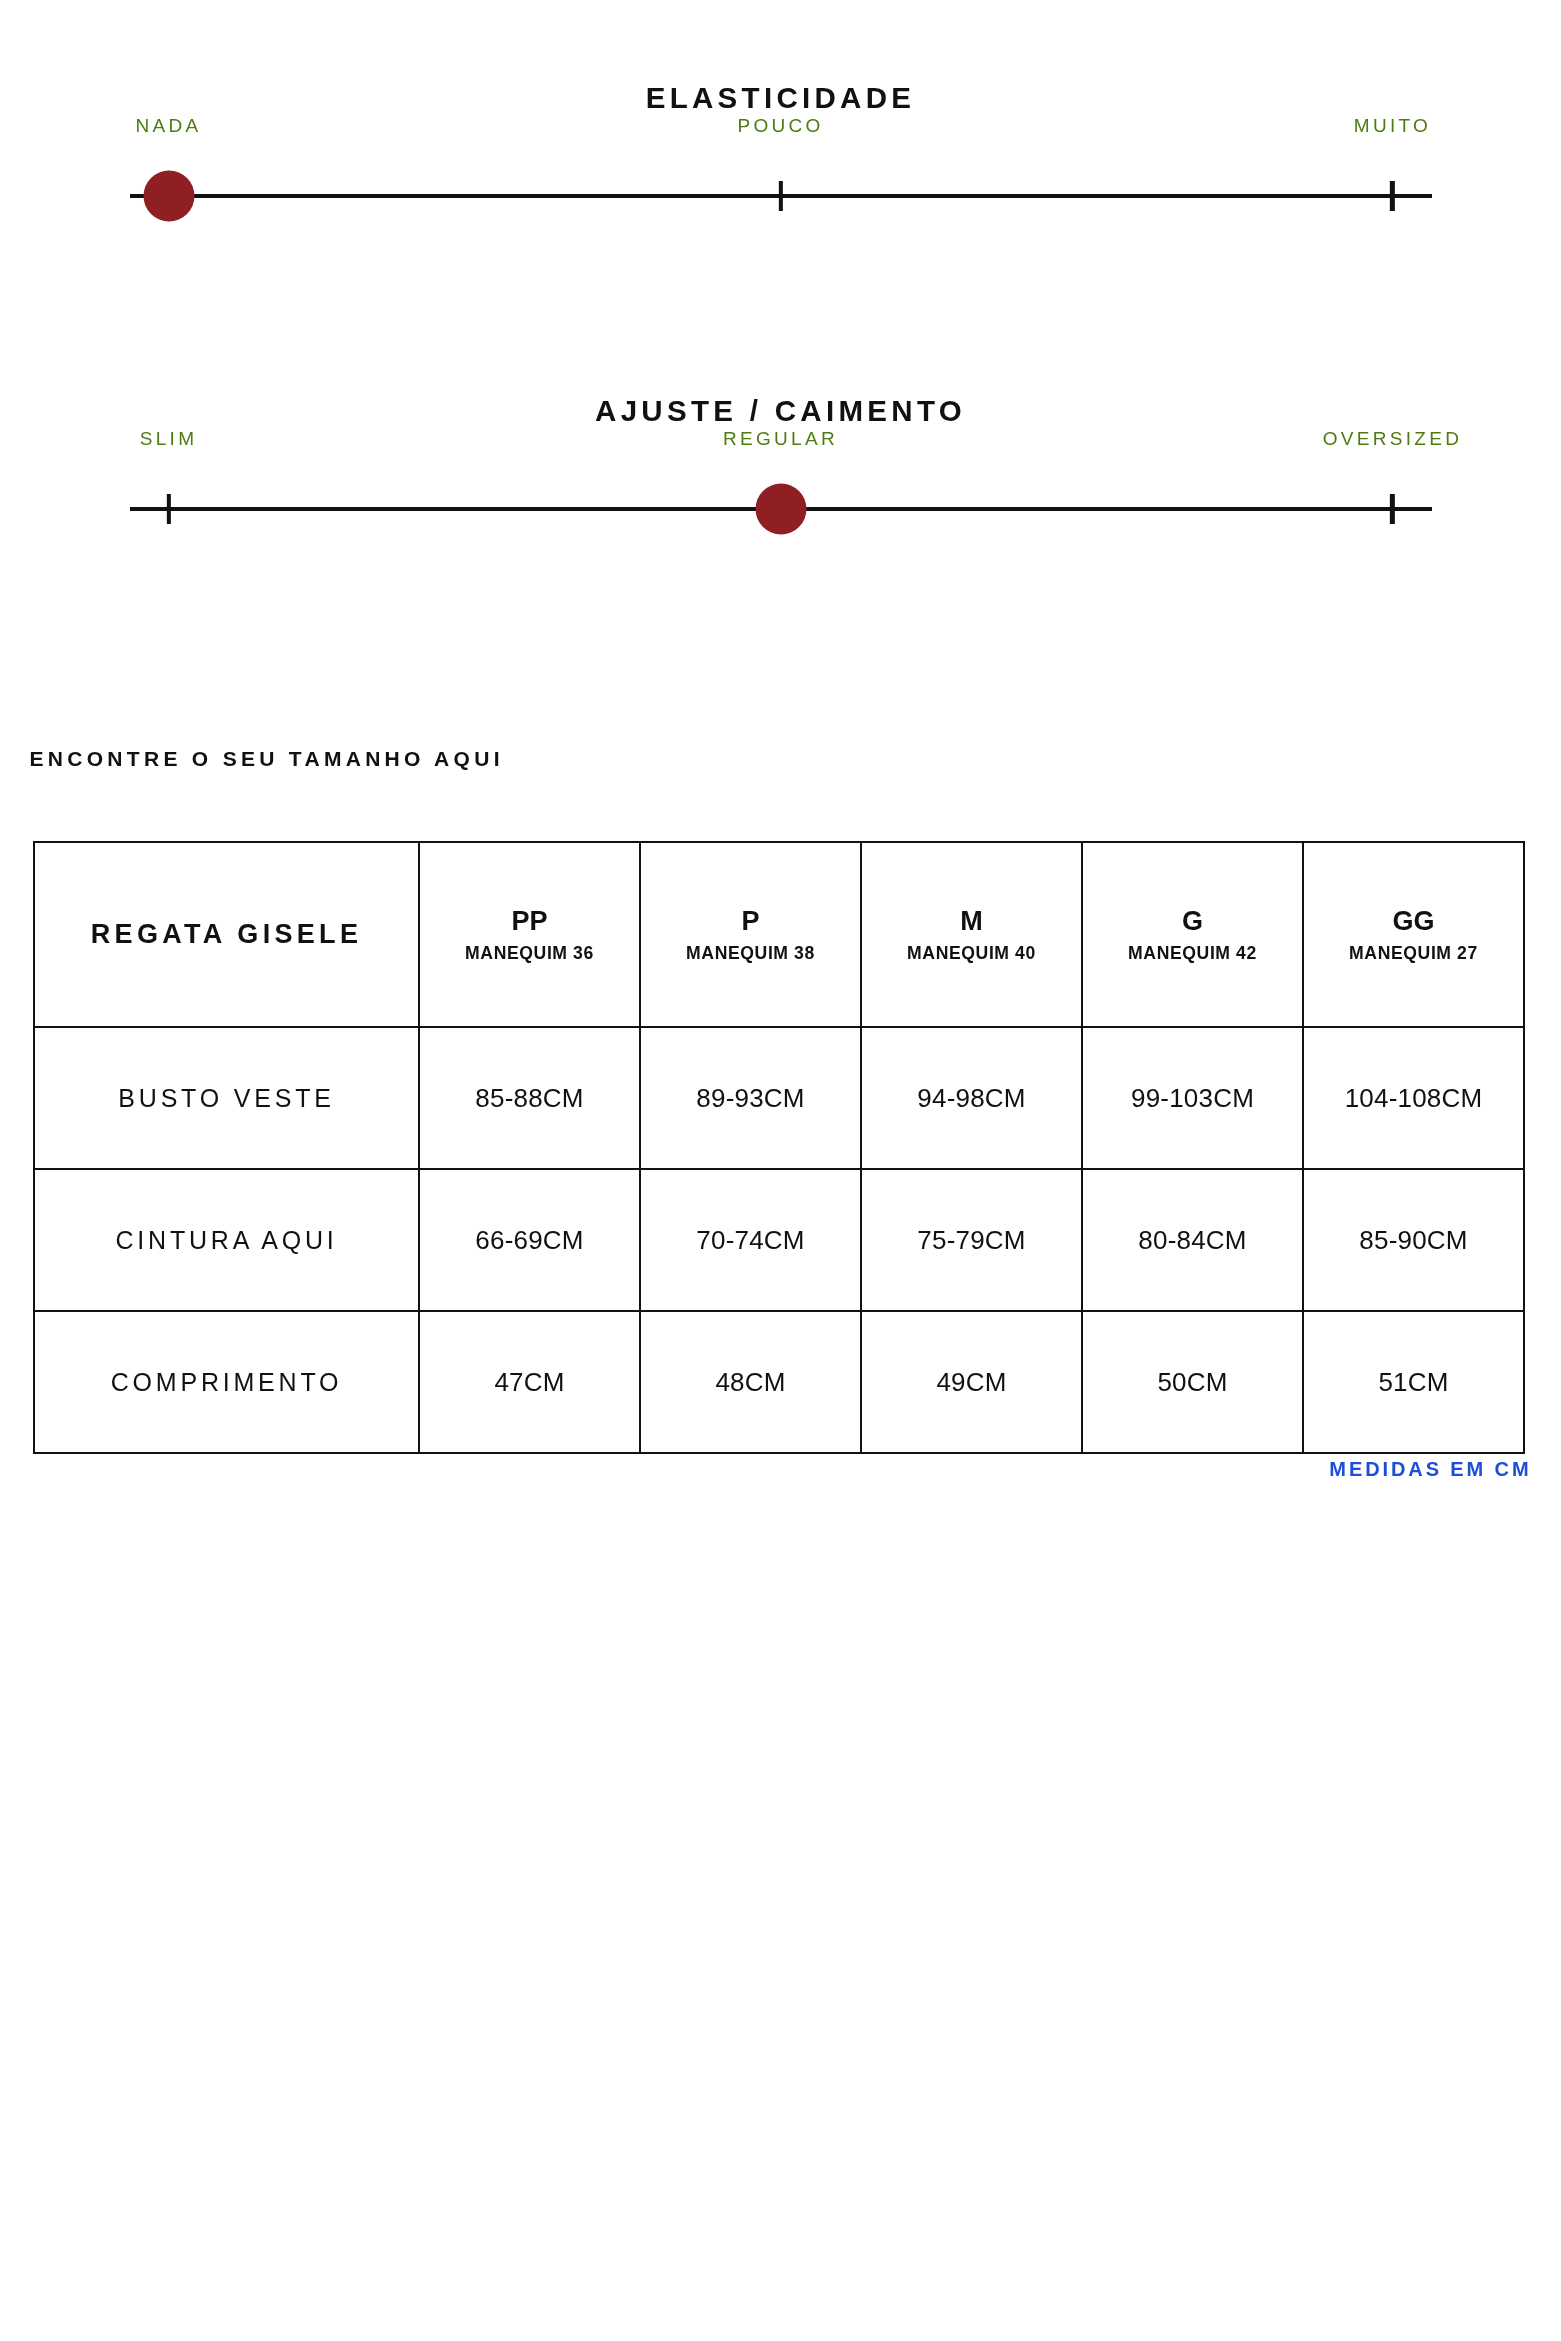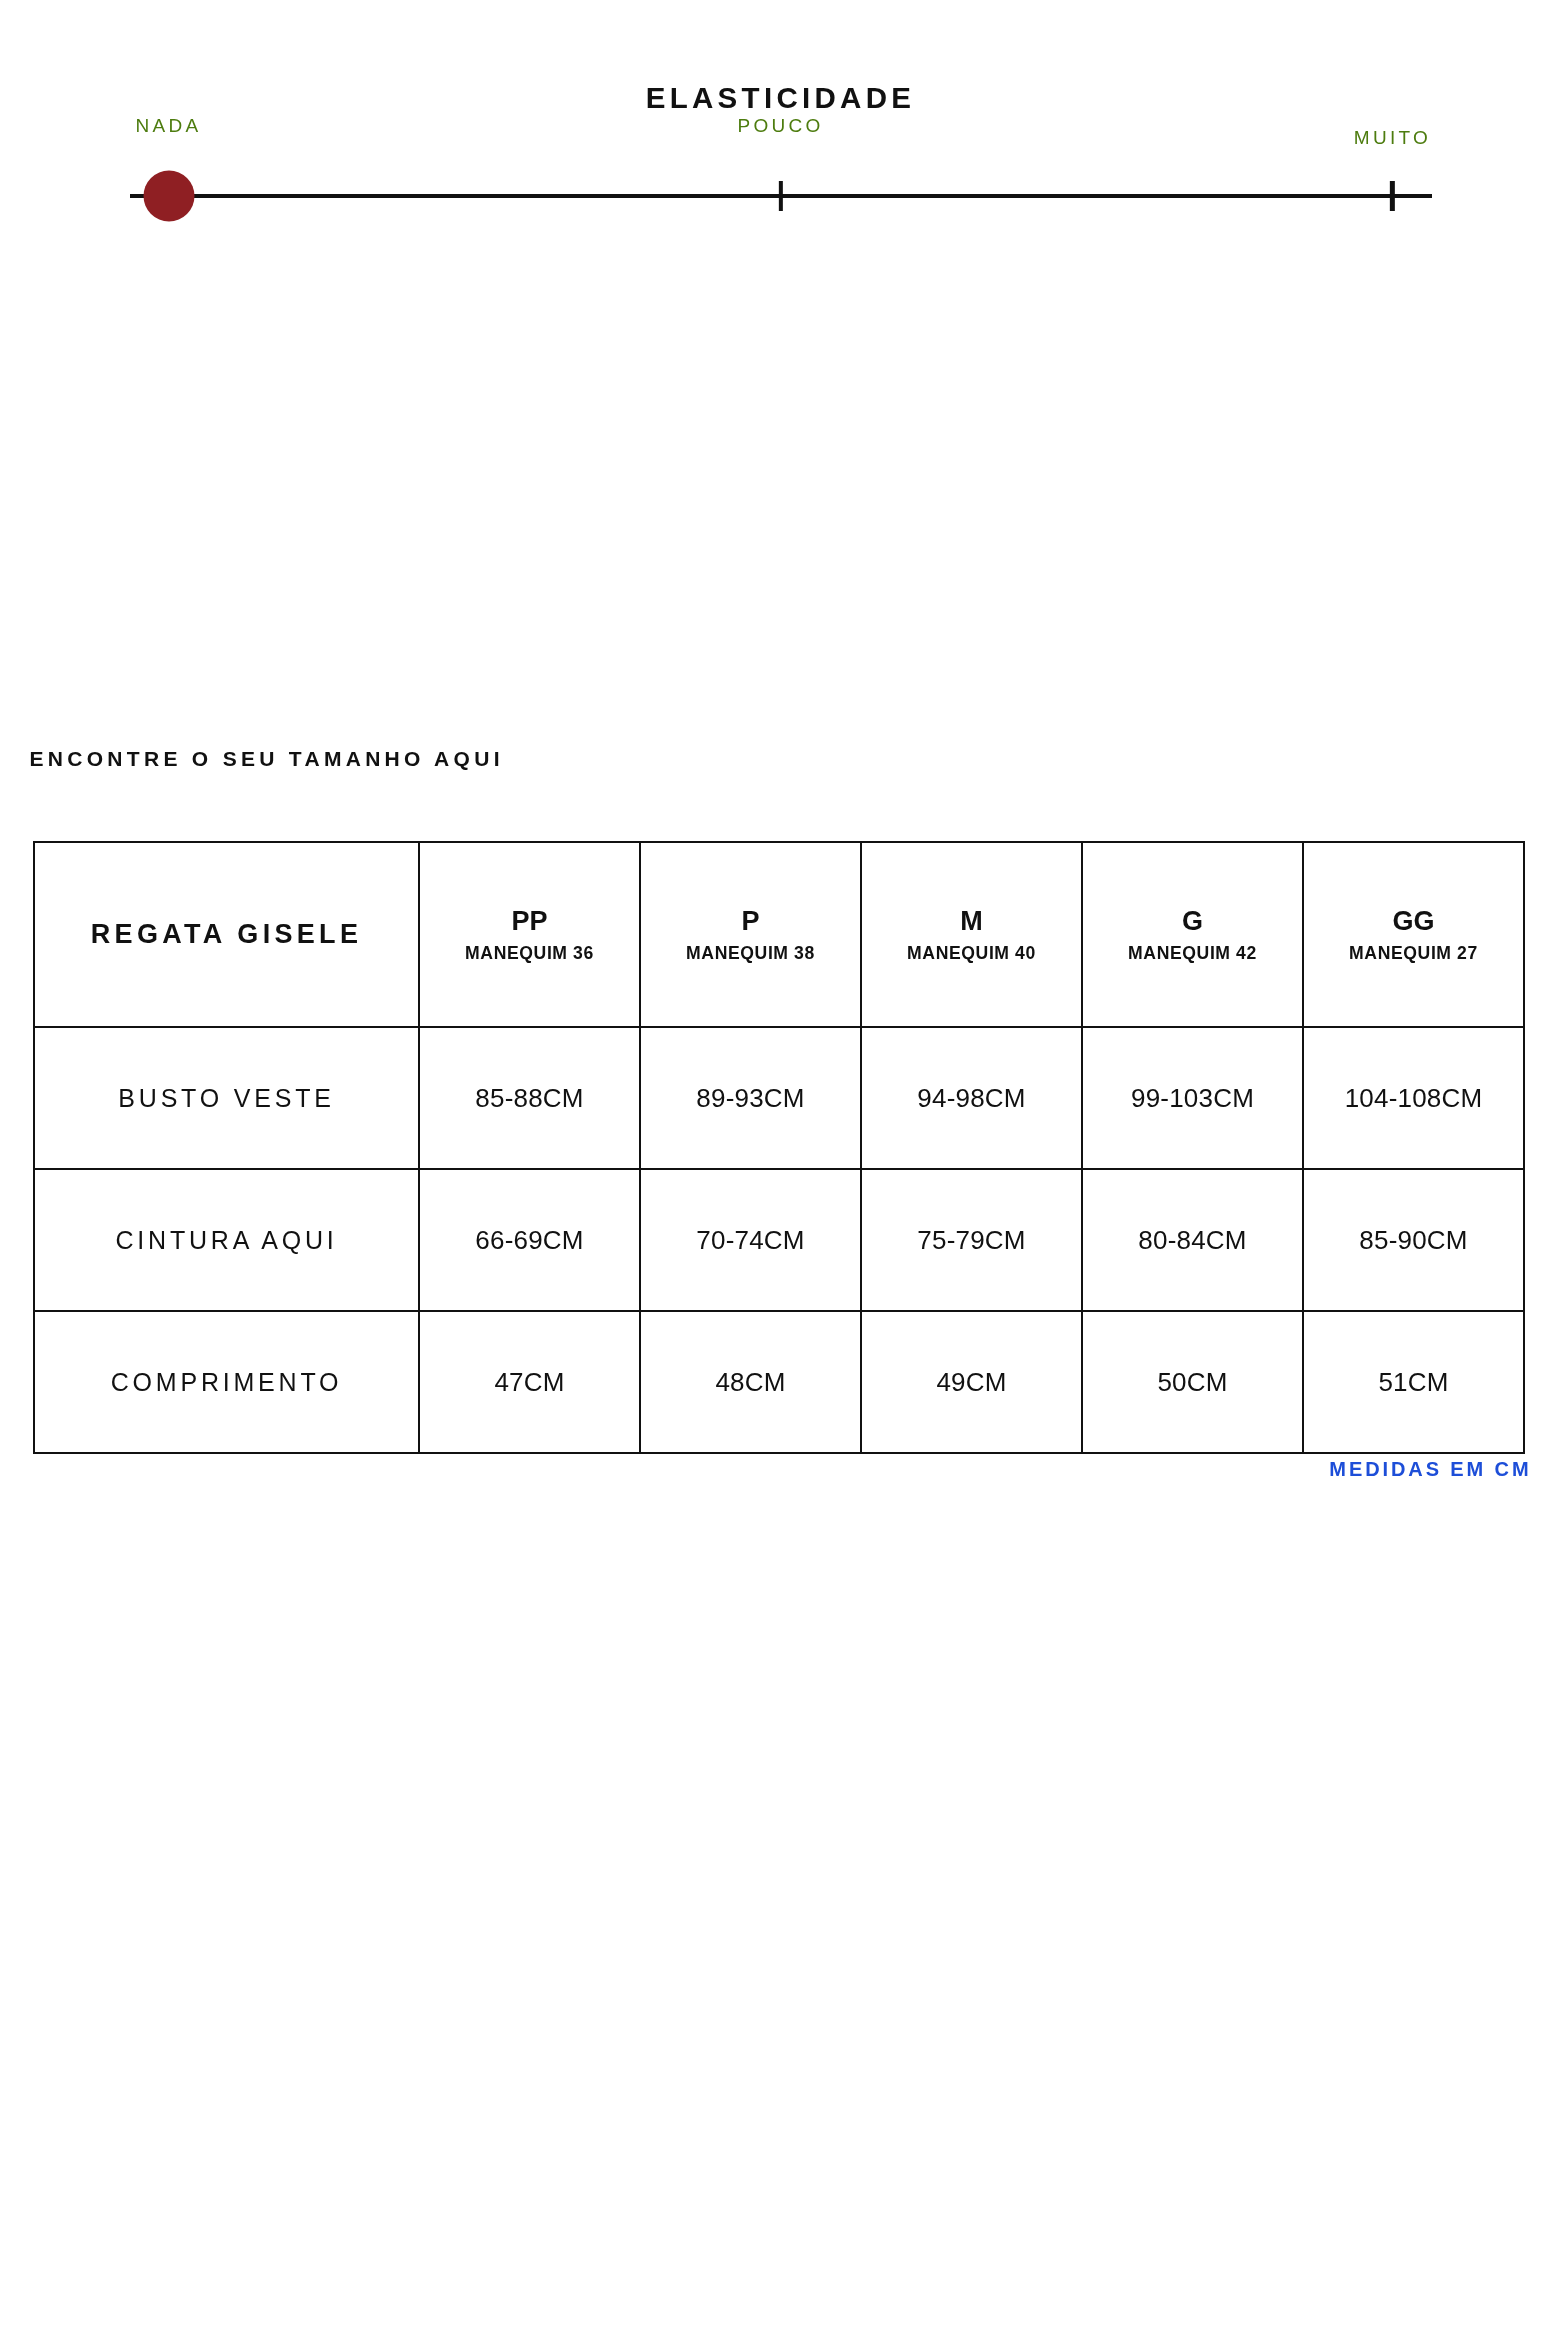--- a/index.html
+++ b/index.html
@@ -178,32 +178,49 @@
 <body>
 
 <div class="page">
 
   <section class="scale-section" style="top:81px;">
     <div class="scale-title">ELASTICIDADE</div>
     <div class="scale-body">
       <div class="scale-labels">
         <span class="scale-label" style="left:3%;">NADA</span>
         <span class="scale-label" style="left:50%;">POUCO</span>
-        <span class="scale-label" style="left:97%;margin-top:12px;">MUITO</span>
+        <span class="scale-label" style="left:97%;">MUITO</span>
       </div>
       <div class="track-wrap">
         <div class="track-line"></div>
         <div class="tick" style="left:3%;"></div>
         <div class="tick" style="left:50%;"></div>
         <div class="tick" style="left:97%;"></div>
         <div class="dot" style="left:3%; background:#8f1f23;"></div>
       </div>
     </div>
   </section>
 
+  <section class="scale-section" style="top:394px;">
+    <div class="scale-title">AJUSTE / CAIMENTO</div>
+    <div class="scale-body">
+      <div class="scale-labels">
+        <span class="scale-label" style="left:3%;">SLIM</span>
+        <span class="scale-label" style="left:50%;">REGULAR</span>
+        <span class="scale-label" style="left:97%;">OVERSIZED</span>
+      </div>
+      <div class="track-wrap">
+        <div class="track-line"></div>
+        <div class="tick" style="left:3%;"></div>
+        <div class="tick" style="left:50%;"></div>
+        <div class="tick" style="left:97%;"></div>
+        <div class="dot" style="left:50%; background:#8f1f23;"></div>
+      </div>
+    </div>
+  </section>
 
   <div class="table-heading">ENCONTRE O SEU TAMANHO AQUI</div>
 
   <table class="size-table">
     <colgroup>
       <col class="col-label">
       <col class="col-size">
       <col class="col-size">
       <col class="col-size">
       <col class="col-size">

